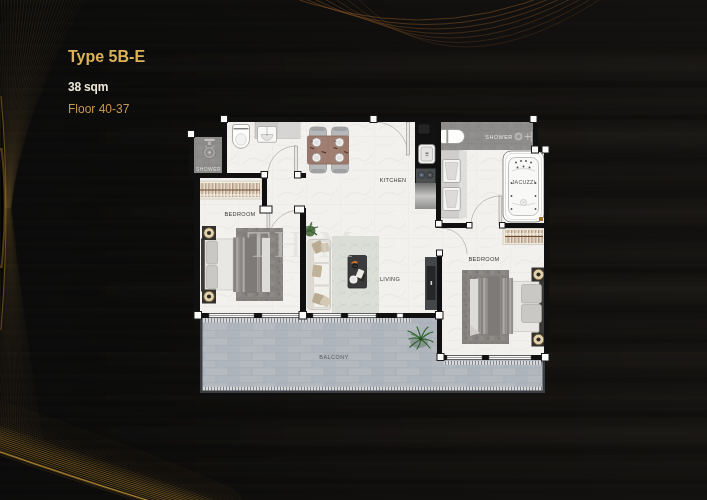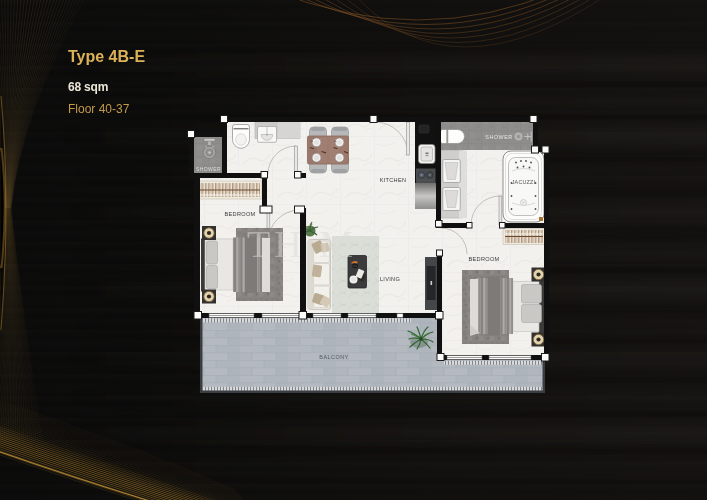--- a/index.html
+++ b/index.html
@@ -151,23 +151,23 @@
         <rect x="60" y="248" width="660" height="10" fill="url(#stg)" opacity="0.4" filter="url(#sblur)"></rect>
         <rect x="60" y="282" width="660" height="15" fill="url(#stg)" opacity="0.5" filter="url(#sblur)"></rect>
         <rect x="60" y="322" width="660" height="9" fill="url(#stg)" opacity="0.3" filter="url(#sblur)"></rect>
         <rect x="60" y="352" width="660" height="13" fill="url(#stg)" opacity="0.45" filter="url(#sblur)"></rect>
         <rect x="60" y="392" width="660" height="10" fill="url(#stg)" opacity="0.35" filter="url(#sblur)"></rect>
         <rect x="60" y="426" width="660" height="14" fill="url(#stg)" opacity="0.5" filter="url(#sblur)"></rect>
         <rect x="60" y="462" width="660" height="9" fill="url(#stg)" opacity="0.3" filter="url(#sblur)"></rect>
       </g>
     </svg>
 
-<div class="title">Type 4B-E</div>
-
-<div class="area">68 sqm</div>
+<div class="title">Type 5B-E</div>
+
+<div class="area">38 sqm</div>
 
 <div class="floors">Floor 40-37</div>
 
 <svg width="707" height="500" viewBox="0 0 707 500" style="position:absolute;left:0;top:0" font-family="Liberation Sans, sans-serif">
       <defs>
 <pattern id="grid" width="34" height="34" patternUnits="userSpaceOnUse">
   <rect width="34" height="34" fill="#f2f1ee"></rect>
   <path d="M 34 0 L 0 0 0 34" fill="none" stroke="#e8e7e4" stroke-width="0.9"></path>
   <path d="M 5 28 q 8 -9 16 -4 q 6 3 11 -6" fill="none" stroke="#eceae7" stroke-width="1.3"></path>
   <path d="M 2 8 q 10 4 20 -2 M 24 30 q 5 -6 9 -2" fill="none" stroke="#ebeae7" stroke-width="0.9"></path>

